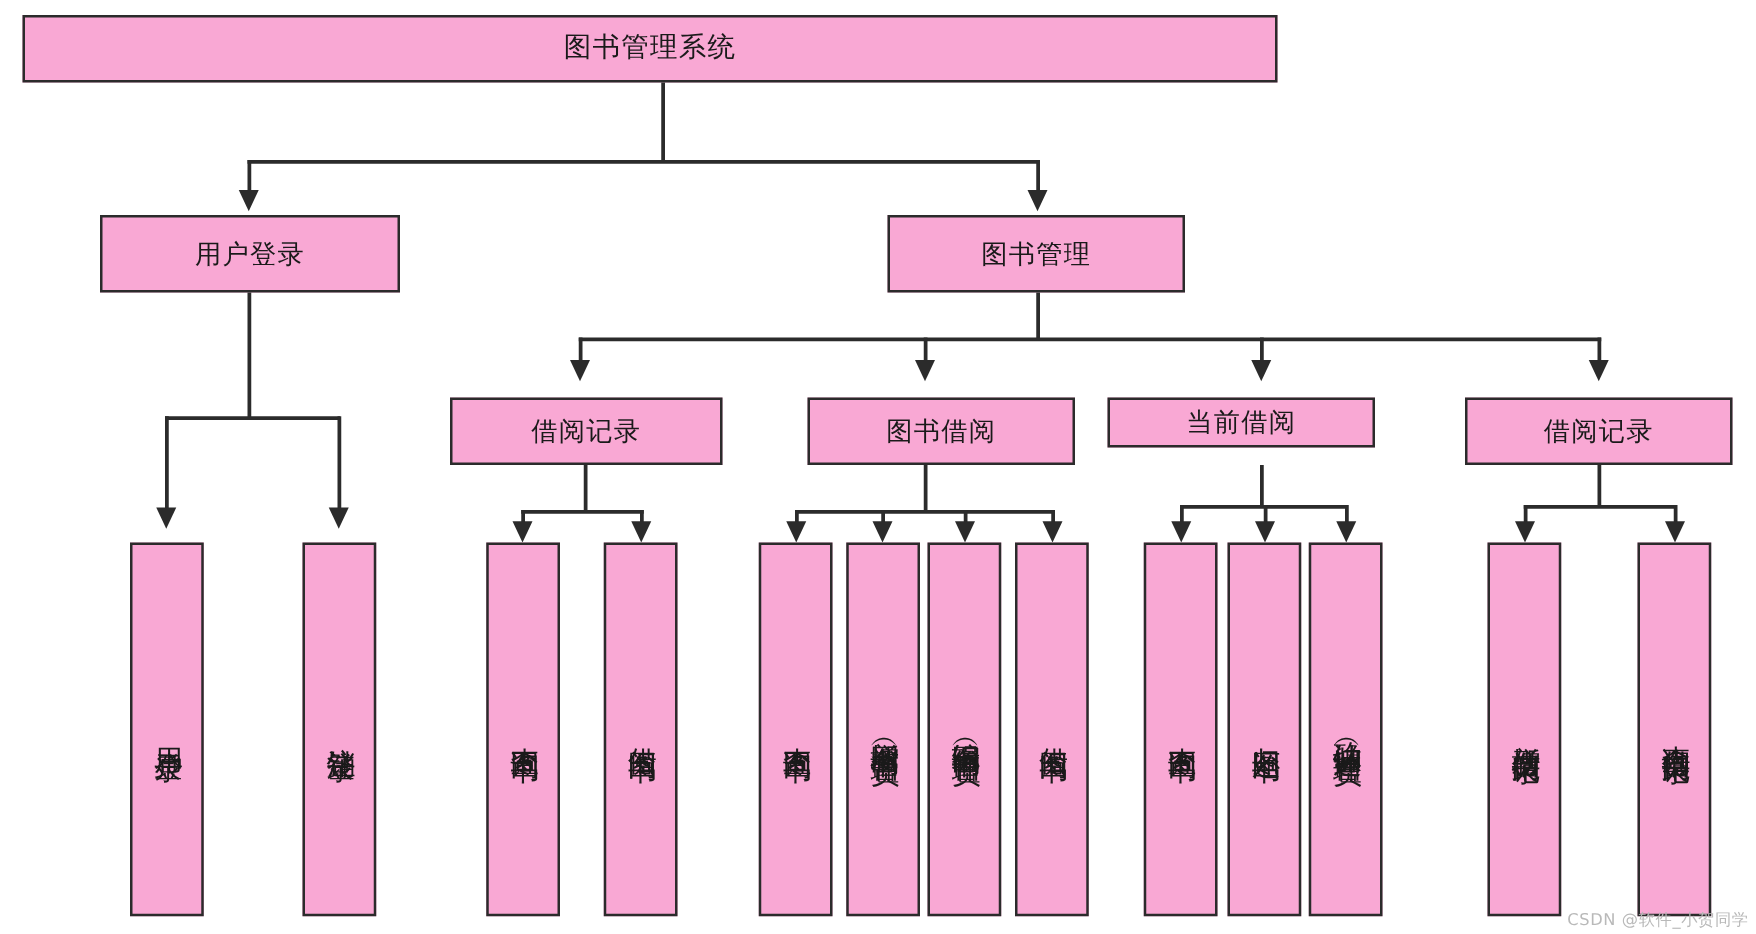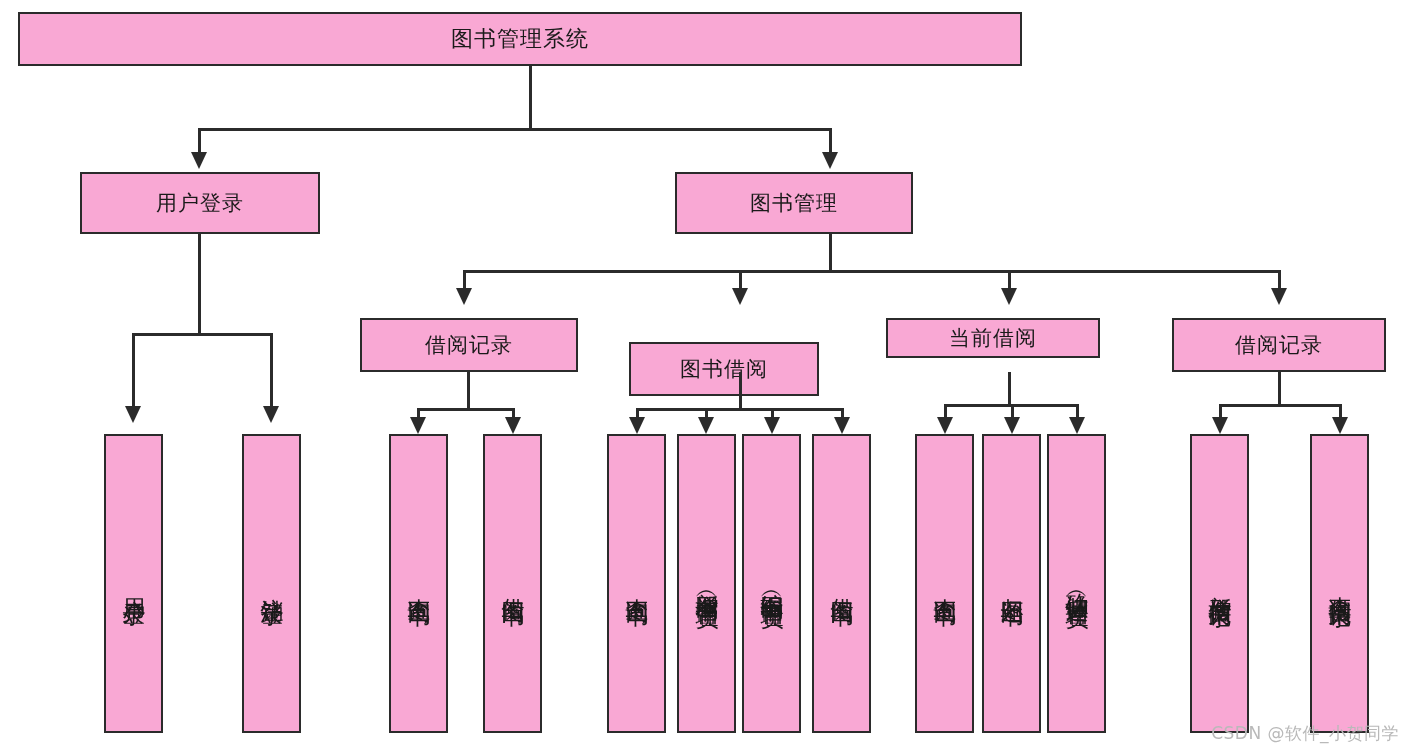--- a/index.html
+++ b/index.html
@@ -46,21 +46,21 @@
   .arrow{
     position:absolute;
     width:0;height:0;
     border-left:8px solid transparent;
     border-right:8px solid transparent;
     border-top:17px solid #2b2b2b;
   }
   .wm{
     position:absolute;
     right:6px;bottom:2px;
-    font-size:17px;
+    font-size:13px;
     color:#b9b9b9;
     letter-spacing:0.5px;
     white-space:nowrap;
     font-family:"DejaVu Sans","Liberation Sans",sans-serif;
   }
 </style>
 </head>
 <body>
 
 <div id="canvas">
@@ -76,21 +76,21 @@
   <div class="ln v" style="left:198px;top:128px;height:28px;"></div>
   <div class="arrow" style="left:191px;top:152px;"></div>
 
   <div class="ln v" style="left:829px;top:128px;height:28px;"></div>
   <div class="arrow" style="left:822px;top:152px;"></div>
 
   <div class="node h" style="left:80px;top:172px;width:240px;height:62px;">
     <span class="lbl">用户登录</span>
   </div>
 
-  <div class="node h" style="left:675px;top:172px;width:238px;height:62px;">
+  <div class="node h" style="left:710px;top:172px;width:238px;height:62px;">
     <span class="lbl">图书管理</span>
   </div>
 
   <div class="ln v" style="left:198px;top:234px;height:101px;"></div>
   <div class="ln h" style="left:132px;top:333px;width:140px;"></div>
   <div class="ln v" style="left:132px;top:333px;height:76px;"></div>
   <div class="arrow" style="left:125px;top:406px;"></div>
   <div class="ln v" style="left:270px;top:333px;height:76px;"></div>
   <div class="arrow" style="left:263px;top:406px;"></div>
 
@@ -101,21 +101,21 @@
   <div class="ln v" style="left:739px;top:270px;height:20px;"></div>
   <div class="arrow" style="left:732px;top:288px;"></div>
   <div class="ln v" style="left:1008px;top:270px;height:20px;"></div>
   <div class="arrow" style="left:1001px;top:288px;"></div>
   <div class="ln v" style="left:1278px;top:270px;height:20px;"></div>
   <div class="arrow" style="left:1271px;top:288px;"></div>
 
   <div class="node h" style="left:360px;top:318px;width:218px;height:54px;">
     <span class="lbl">借阅记录</span>
   </div>
-  <div class="node h" style="left:629px;top:318px;width:190px;height:54px;margin-top:24px;">
+  <div class="node h" style="left:646px;top:318px;width:214px;height:54px;">
     <span class="lbl">图书借阅</span>
   </div>
   <div class="node h" style="left:886px;top:318px;width:214px;height:40px;">
     <span class="lbl">当前借阅</span>
   </div>
   <div class="node h" style="left:1172px;top:318px;width:214px;height:54px;align-items:center;">
     <span class="lbl">借阅记录</span>
   </div>
 
   <div class="ln v" style="left:467px;top:372px;height:38px;"></div>

